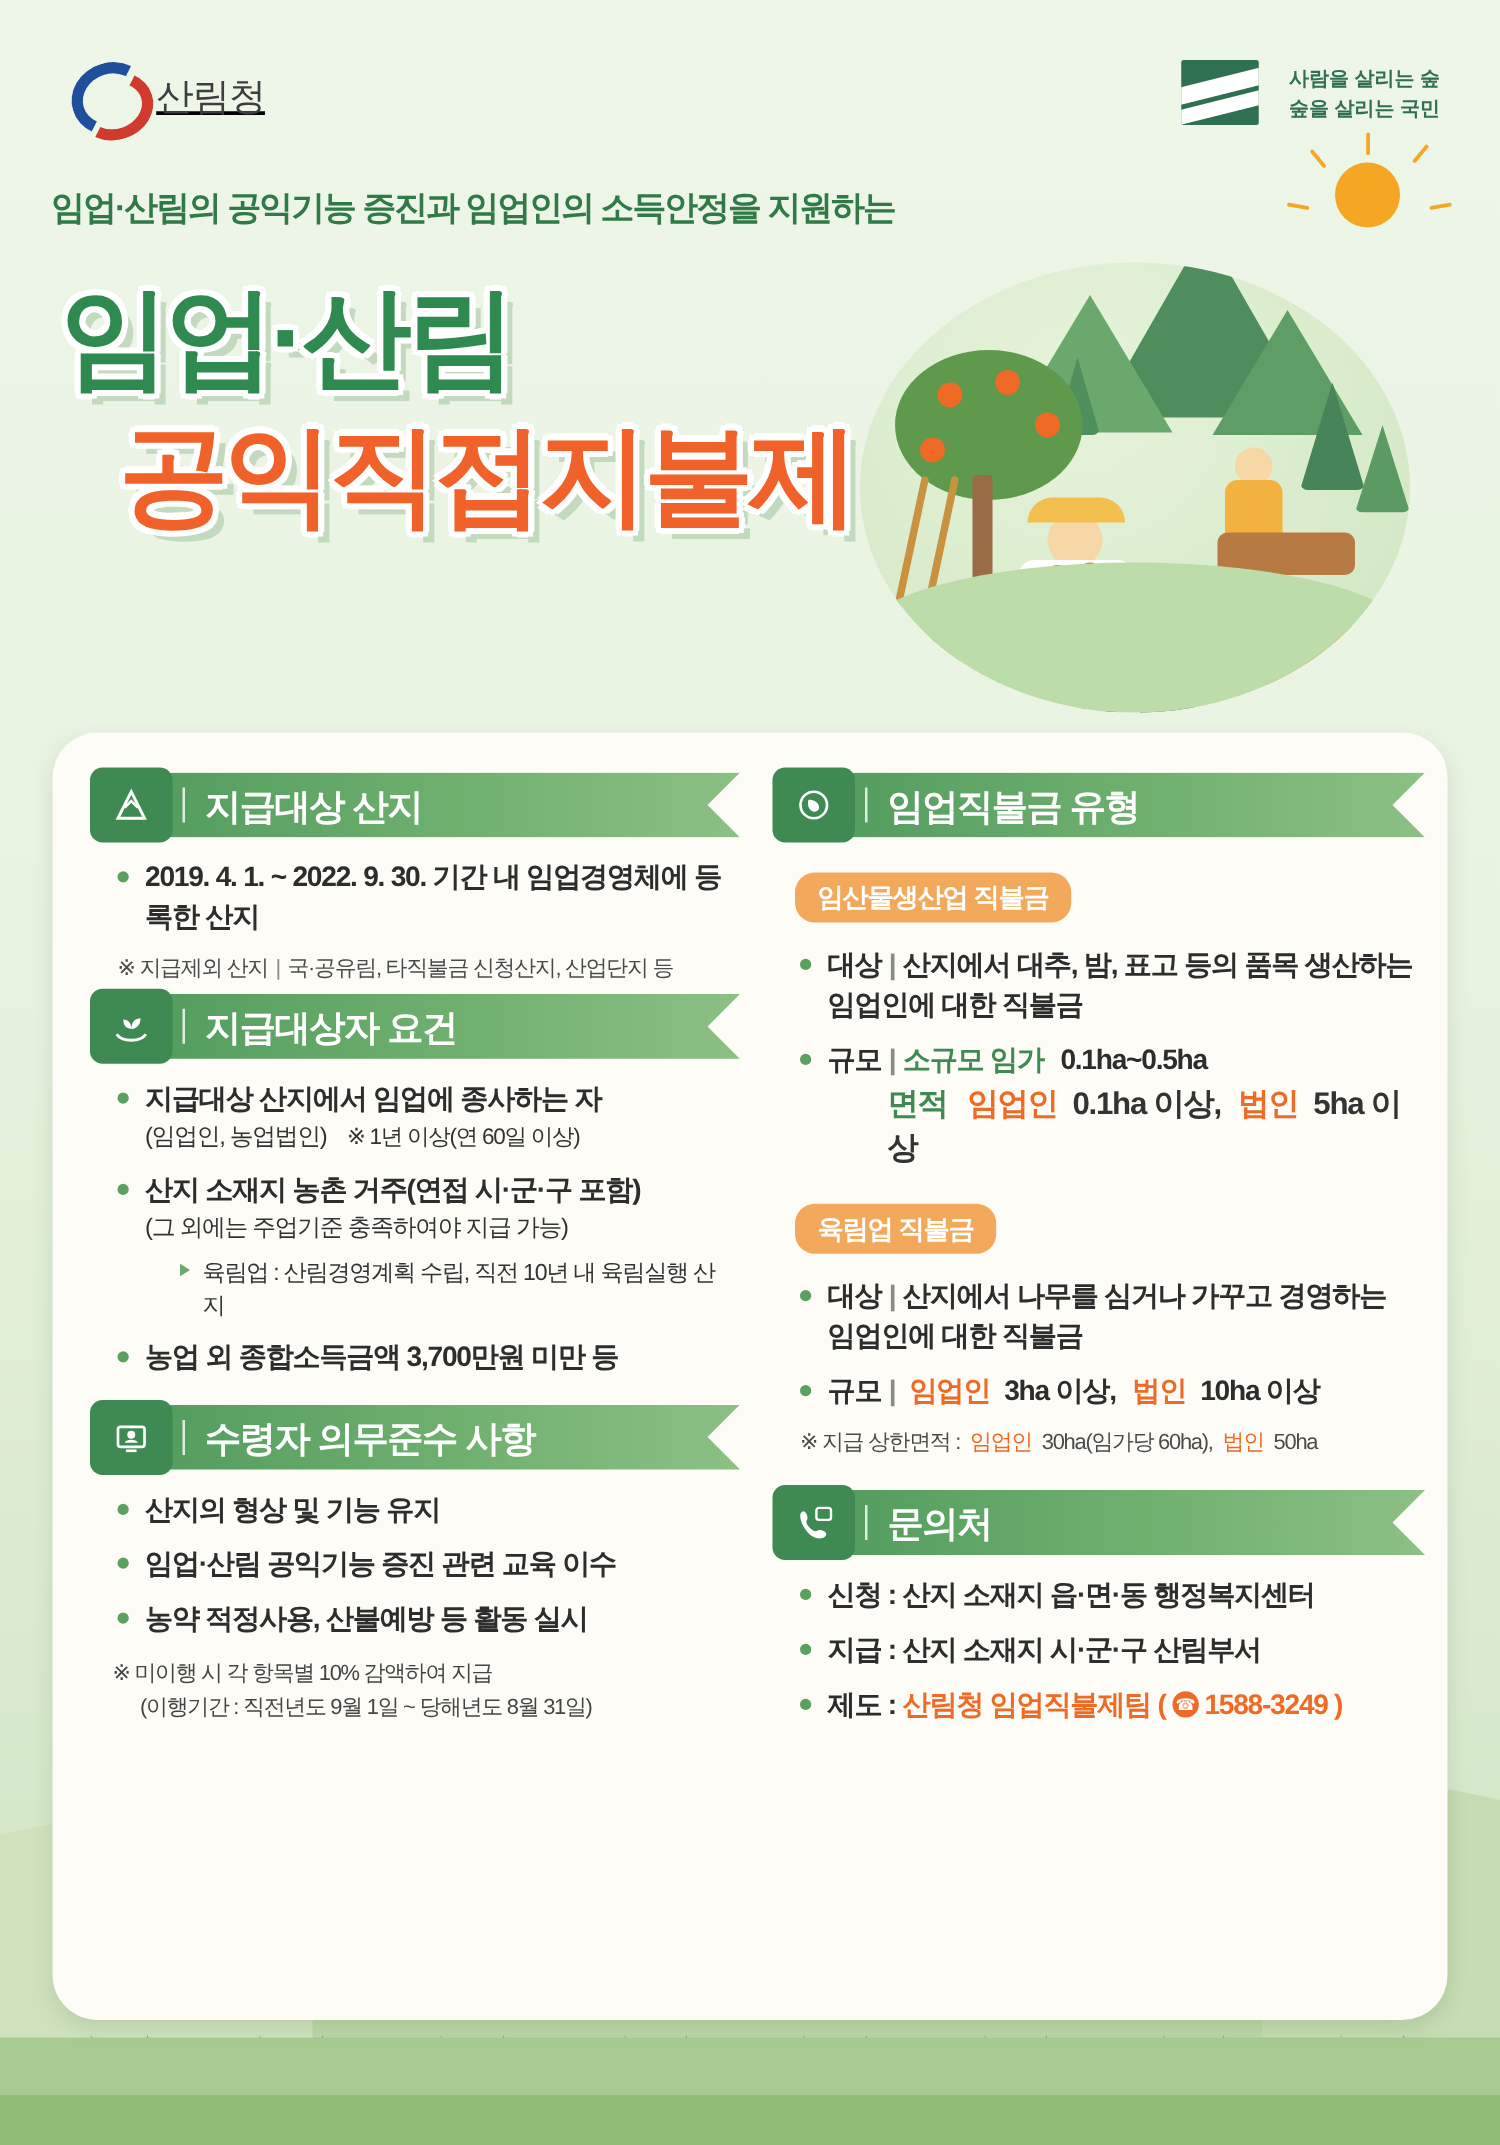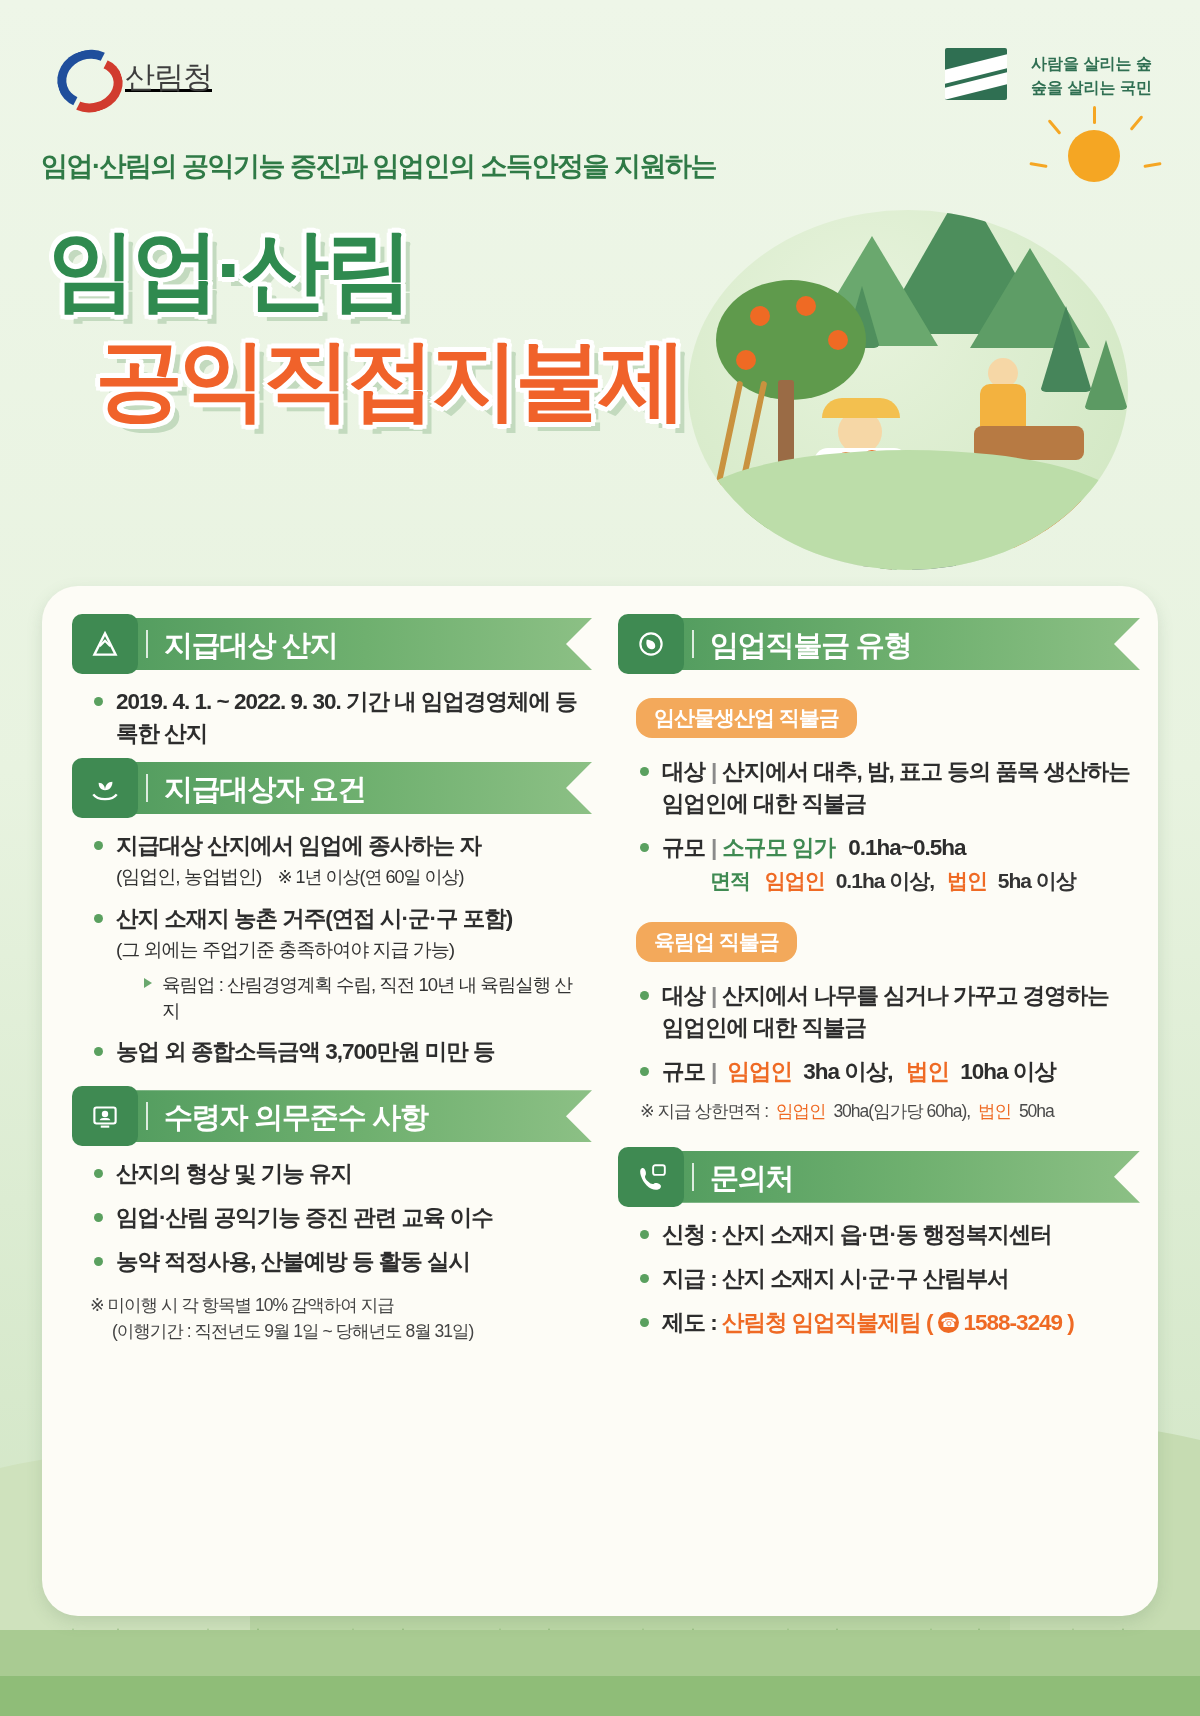--- a/index.html
+++ b/index.html
@@ -219,20 +219,23 @@
             <polygon points="16,6 26,26 6,26" fill="none" stroke="#fff" stroke-width="2.2"></polygon>
             <polyline points="11,18 16,13 21,18" fill="none" stroke="#fff" stroke-width="2"></polyline>
           </svg>
       </div>
       <div class="divider"></div>
       <h2>지급대상 산지</h2>
     </div>
     <ul class="bl">
       <li>2019. 4. 1. ~ 2022. 9. 30. 기간 내 임업경영체에 등록한 산지</li>
     </ul>
+    <div class="note">
+      <span>※ 지급제외 산지</span><span class="vbar">|</span><span>국·공유림, 타직불금 신청산지, 산업단지 등</span>
+    </div>
 
     <div class="sec-head">
       <div class="ribbon"></div>
       <div class="tab">
         <svg viewBox="0 0 32 32">
             <path d="M5 22c4 6 18 6 22 0" fill="none" stroke="#fff" stroke-width="2.2"></path>
             <path d="M16 18c0-5 3-8 7-8 0 5-3 8-7 8z" fill="#fff"></path>
             <path d="M16 18c0-4-2-7-6-7 0 4 2 7 6 7z" fill="#fff"></path>
           </svg>
       </div>
@@ -296,21 +299,21 @@
     </div>
 
     <div class="tagline">임산물생산업 직불금</div>
     <ul class="bl">
       <li>
         <span class="lbl">대상</span><span class="vbar">|</span><span>산지에서 대추, 밤, 표고 등의 품목 생산하는 임업인에 대한 직불금</span>
       </li>
       <li>
         <span class="lbl">규모</span><span class="vbar">|</span><span class="gr">소규모 임가</span>
         <span style="padding-left:8px">0.1ha~0.5ha</span>
-        <span class="paren" style="padding-left:48px;font-weight:bold;font-size:21px">
+        <span class="paren" style="padding-left:48px;font-weight:bold;font-size:25px">
           <span class="gr">면적</span>
           <span class="or" style="padding-left:10px">임업인</span>
           <span style="padding-left:6px">0.1ha 이상,</span>
           <span class="or" style="padding-left:8px">법인</span>
           <span style="padding-left:6px">5ha 이상</span>
         </span>
       </li>
     </ul>
 
     <div class="tagline">육림업 직불금</div>

